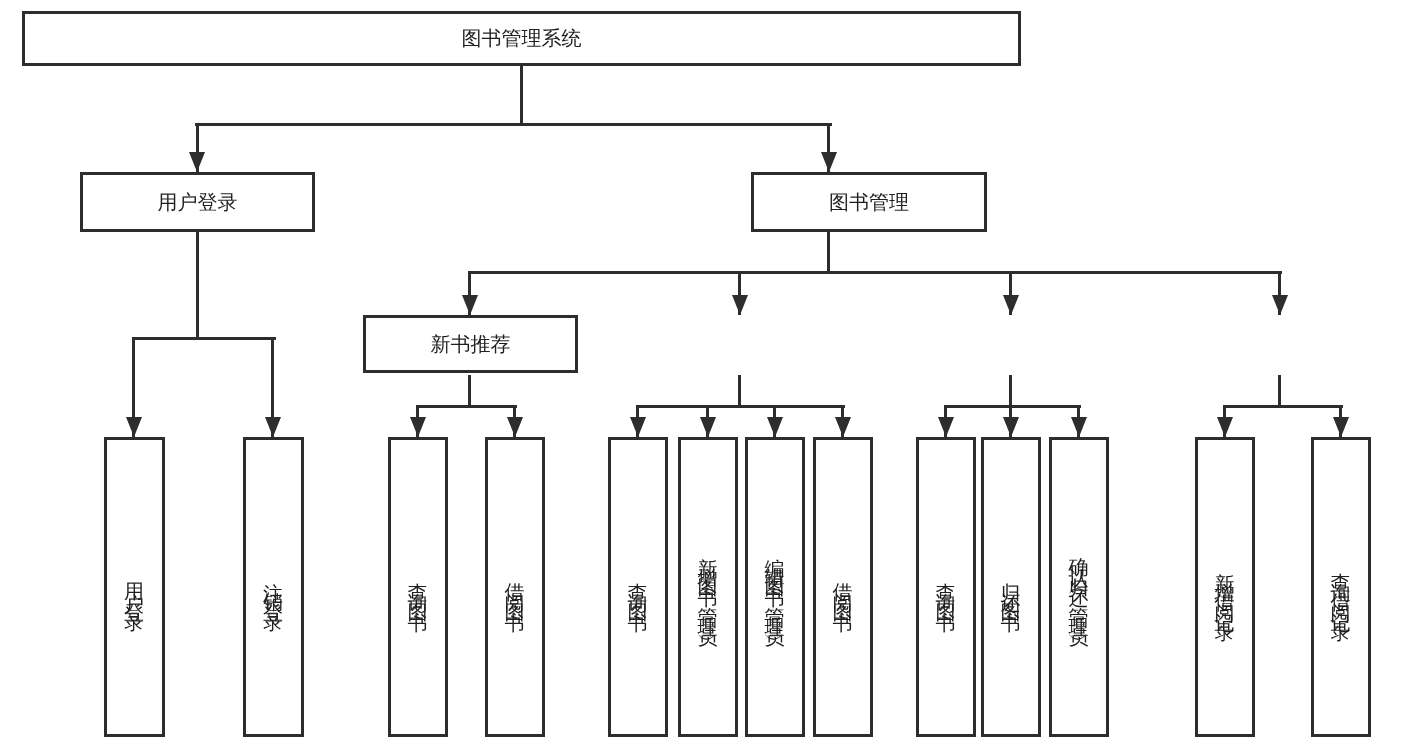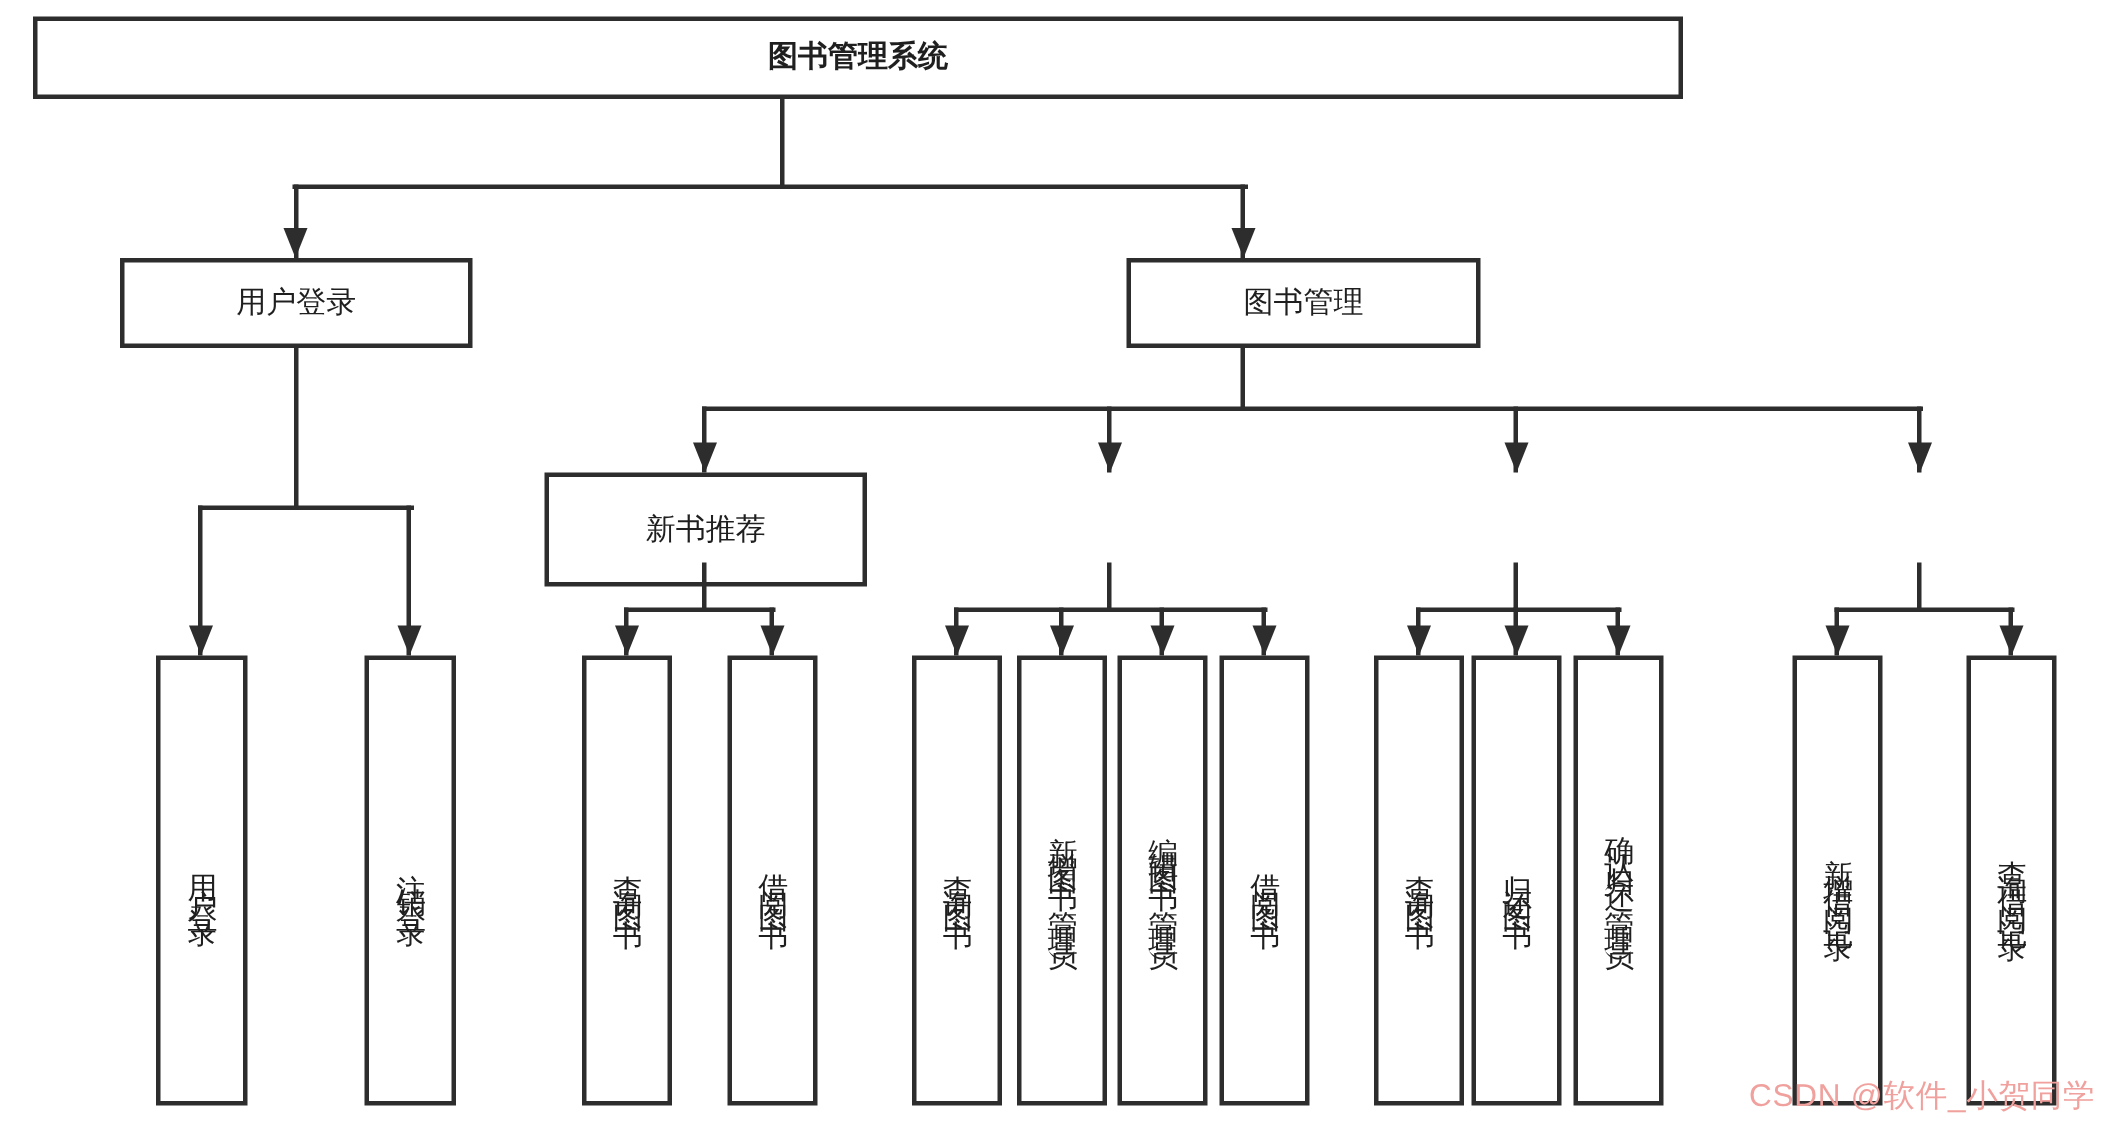--- a/index.html
+++ b/index.html
@@ -26,26 +26,26 @@
   .watermark {
     position:absolute; left:1166px; top:716px; font-size:21px;
     color:#f0a19d; white-space:nowrap; z-index:5; letter-spacing:0.5px;
   }
 </style>
 </head>
 <body>
 
 <div class="canvas">
 
-  <div class="node" style="left:22px; top:11px; width:1100px; height:55px;font-weight:bold;">图书管理系统</div>
+  <div class="node" style="left:22px; top:11px; width:999px; height:55px;">图书管理系统</div>
 
   <div class="node" style="left:80px; top:172px; width:235px; height:60px;">用户登录</div>
   <div class="node" style="left:711px; top:172px; width:236px; height:60px;margin-left:40px;">图书管理</div>
 
-  <div class="node" style="left:363px; top:315px; width:215px; height:76px;">新书推荐</div>
+  <div class="node" style="left:363px; top:315px; width:215px; height:58px;">新书推荐</div>
 
   <div class="node v" style="left:104px; top:437px; width:61px; height:300px;">用户登录</div>
   <div class="node v" style="left:243px; top:437px; width:61px; height:300px;">注销登录</div>
 
   <div class="node v" style="left:388px; top:437px; width:60px; height:300px;">查询图书</div>
   <div class="node v" style="left:485px; top:437px; width:60px; height:300px;">借阅图书</div>
 
   <div class="node v" style="left:608px; top:437px; width:60px; height:300px;">查询图书</div>
   <div class="node v" style="left:678px; top:437px; width:60px; height:300px;">新增图书（管理员）</div>
   <div class="node v" style="left:745px; top:437px; width:60px; height:300px;">编辑图书（管理员）</div>
@@ -110,15 +110,14 @@
   <div class="vline" style="left:1077px; top:405px; height:32px;"></div>
   <div class="arrow" style="left:1071px; top:417px;"></div>
 
   <div class="vline" style="left:1278px; top:375px; height:33px;"></div>
   <div class="hline" style="left:1223px; top:405px; width:120px;"></div>
   <div class="vline" style="left:1223px; top:405px; height:32px;"></div>
   <div class="arrow" style="left:1217px; top:417px;"></div>
   <div class="vline" style="left:1339px; top:405px; height:32px;"></div>
   <div class="arrow" style="left:1333px; top:417px;"></div>
 
-  <div class="watermark">CSDN @软件_小贺同学</div>
 
 </div>
 
 </body></html>

